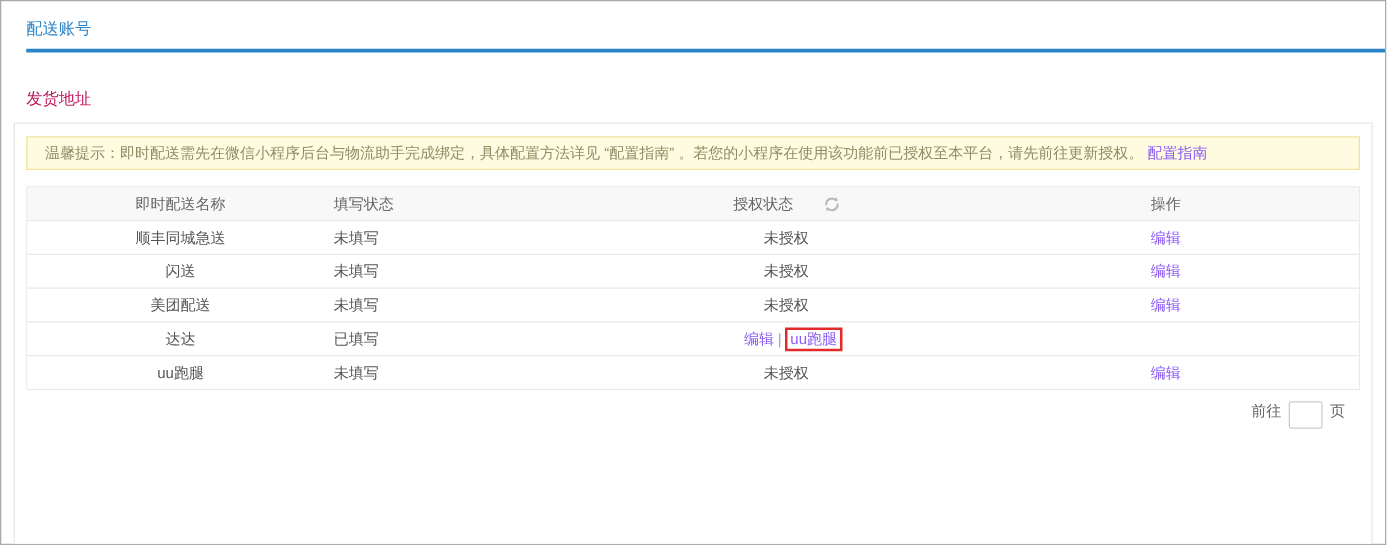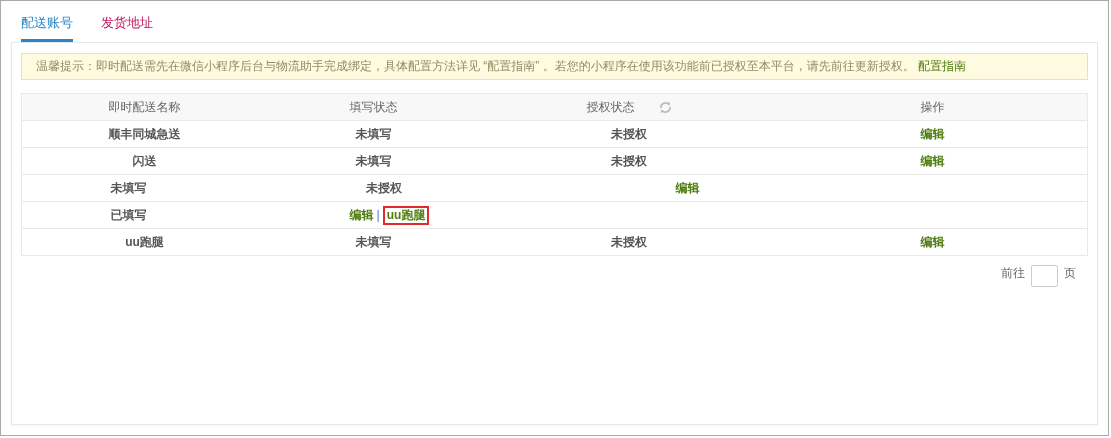--- a/index.html
+++ b/index.html
@@ -5,45 +5,45 @@
   * { box-sizing: border-box; margin: 0; padding: 0; }
   html,body { background:#fff; }
   body { font-family: "Liberation Sans", "DejaVu Sans", sans-serif; }
   .page {
     width: 1109px; height: 436px;
     border: 1px solid #a9a9a9;
     background: #fff;
     overflow: hidden;
   }
   
-  .tabs { display: flex; gap: 28px; padding: 13px 0 0 20px; }
+  .tabs { display: flex; gap: 28px; padding: 13px 0 0 20px; flex-direction: column; }
   .tab { font-size: 13px; color: #be185d; padding-bottom: 7px; cursor: pointer; border-bottom: 3px solid transparent; }
   .tab.active { color: #2b85c8; border-bottom-color: #2b85c8; }
   
   .card {
     margin: 0 10px; height: 383px;
     border: 1px solid #e8e8e8;
     background: #fff;
     box-shadow: 0 1px 2px rgba(0,0,0,0.04);
   }
   
   .banner {
     margin: 10px 9px 0; height: 27px; line-height: 25px;
     background: #fffbe0; border: 1px solid #f0e3a1;
     padding: 0 14px; font-size: 12px; color: #8d8d66;
     white-space: nowrap; overflow: hidden;
   }
-  .banner a, .link { color: #4d7c0f; text-decoration: none; cursor: pointer; }
+  .banner a, .link { color: #8b5cf6; text-decoration: none; cursor: pointer; }
   
   .table { margin: 13px 9px 0; border: 1px solid #e9e9e9; font-size: 12px; }
   .thead, .tr { display: flex; align-items: center; }
   .thead { background: #f8f8f8; height: 26px; color: #666; }
-  .tr { height: 27px; border-top: 1px solid #e9e9e9; color: #555; background: #fff; font-weight: bold; }
+  .tr { height: 27px; border-top: 1px solid #e9e9e9; color: #555; background: #fff; }
   .c1 { width: 23%; text-align: center; }
-  .c2 { width: 20%; text-align: center; }
+  .c2 { width: 20%; text-align: left; }
   .c3 { width: 28%; text-align: center; }
   .c4 { width: 29%; text-align: center; }
   .auth-head { display: inline-flex; align-items: center; gap: 24px; justify-content: center; }
   .refresh { width: 13px; height: 13px; display: inline-block; cursor: pointer; }
   .sep { color: #8fa4e0; margin: 0 3px; }
   .hl-box {
     display: inline-block; border: 2px solid #e12a2a;
     padding: 0 2px; line-height: 15px;
   }
   
@@ -98,26 +98,28 @@
       </div>
 
       <div class="tr">
         <div class="c1">闪送</div>
         <div class="c2">未填写</div>
         <div class="c3">未授权</div>
         <div class="c4"><a class="link">编辑</a></div>
       </div>
 
       <div class="tr">
+        <div class="c1">美团配送</div>
         <div class="c2">未填写</div>
         <div class="c3">未授权</div>
         <div class="c4"><a class="link">编辑</a></div>
       </div>
 
       <div class="tr">
+        <div class="c1">达达</div>
         <div class="c2">已填写</div>
         <div class="c4">
           <a class="link">编辑</a><span class="sep">|</span><span class="hl-box"><a class="link">uu跑腿</a></span>
         </div>
       </div>
 
       <div class="tr">
         <div class="c1">uu跑腿</div>
         <div class="c2">未填写</div>
         <div class="c3">未授权</div>

